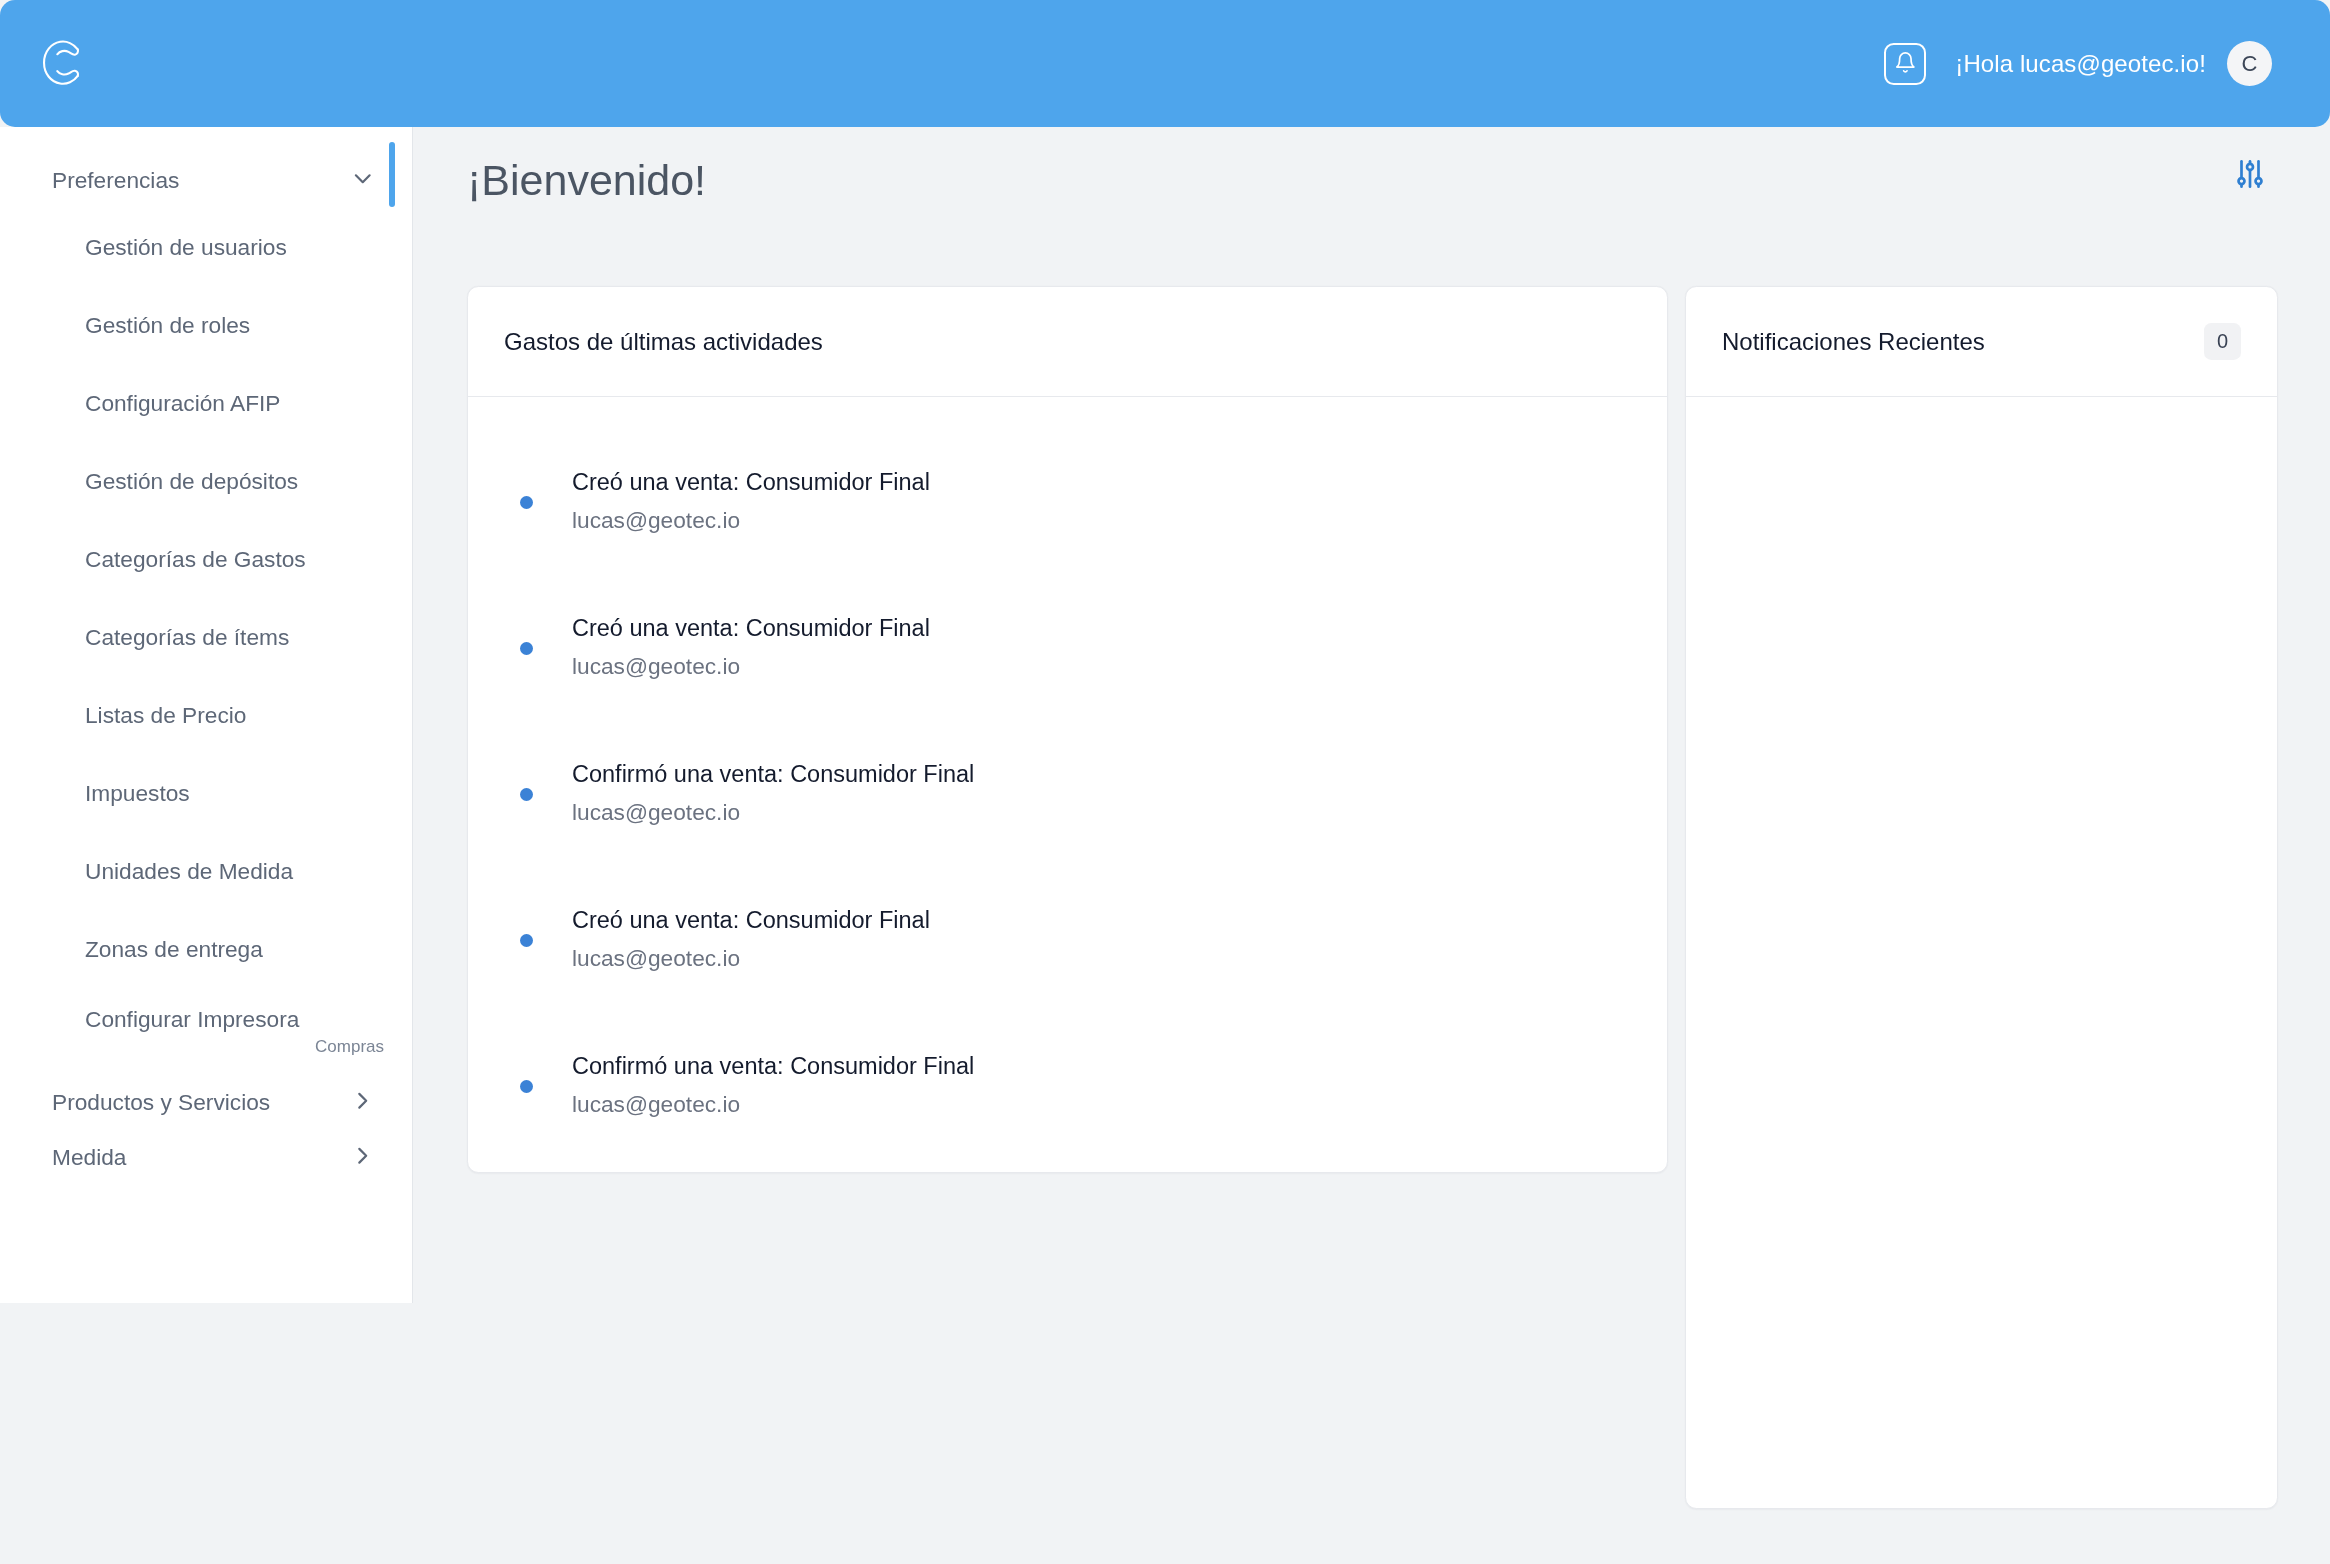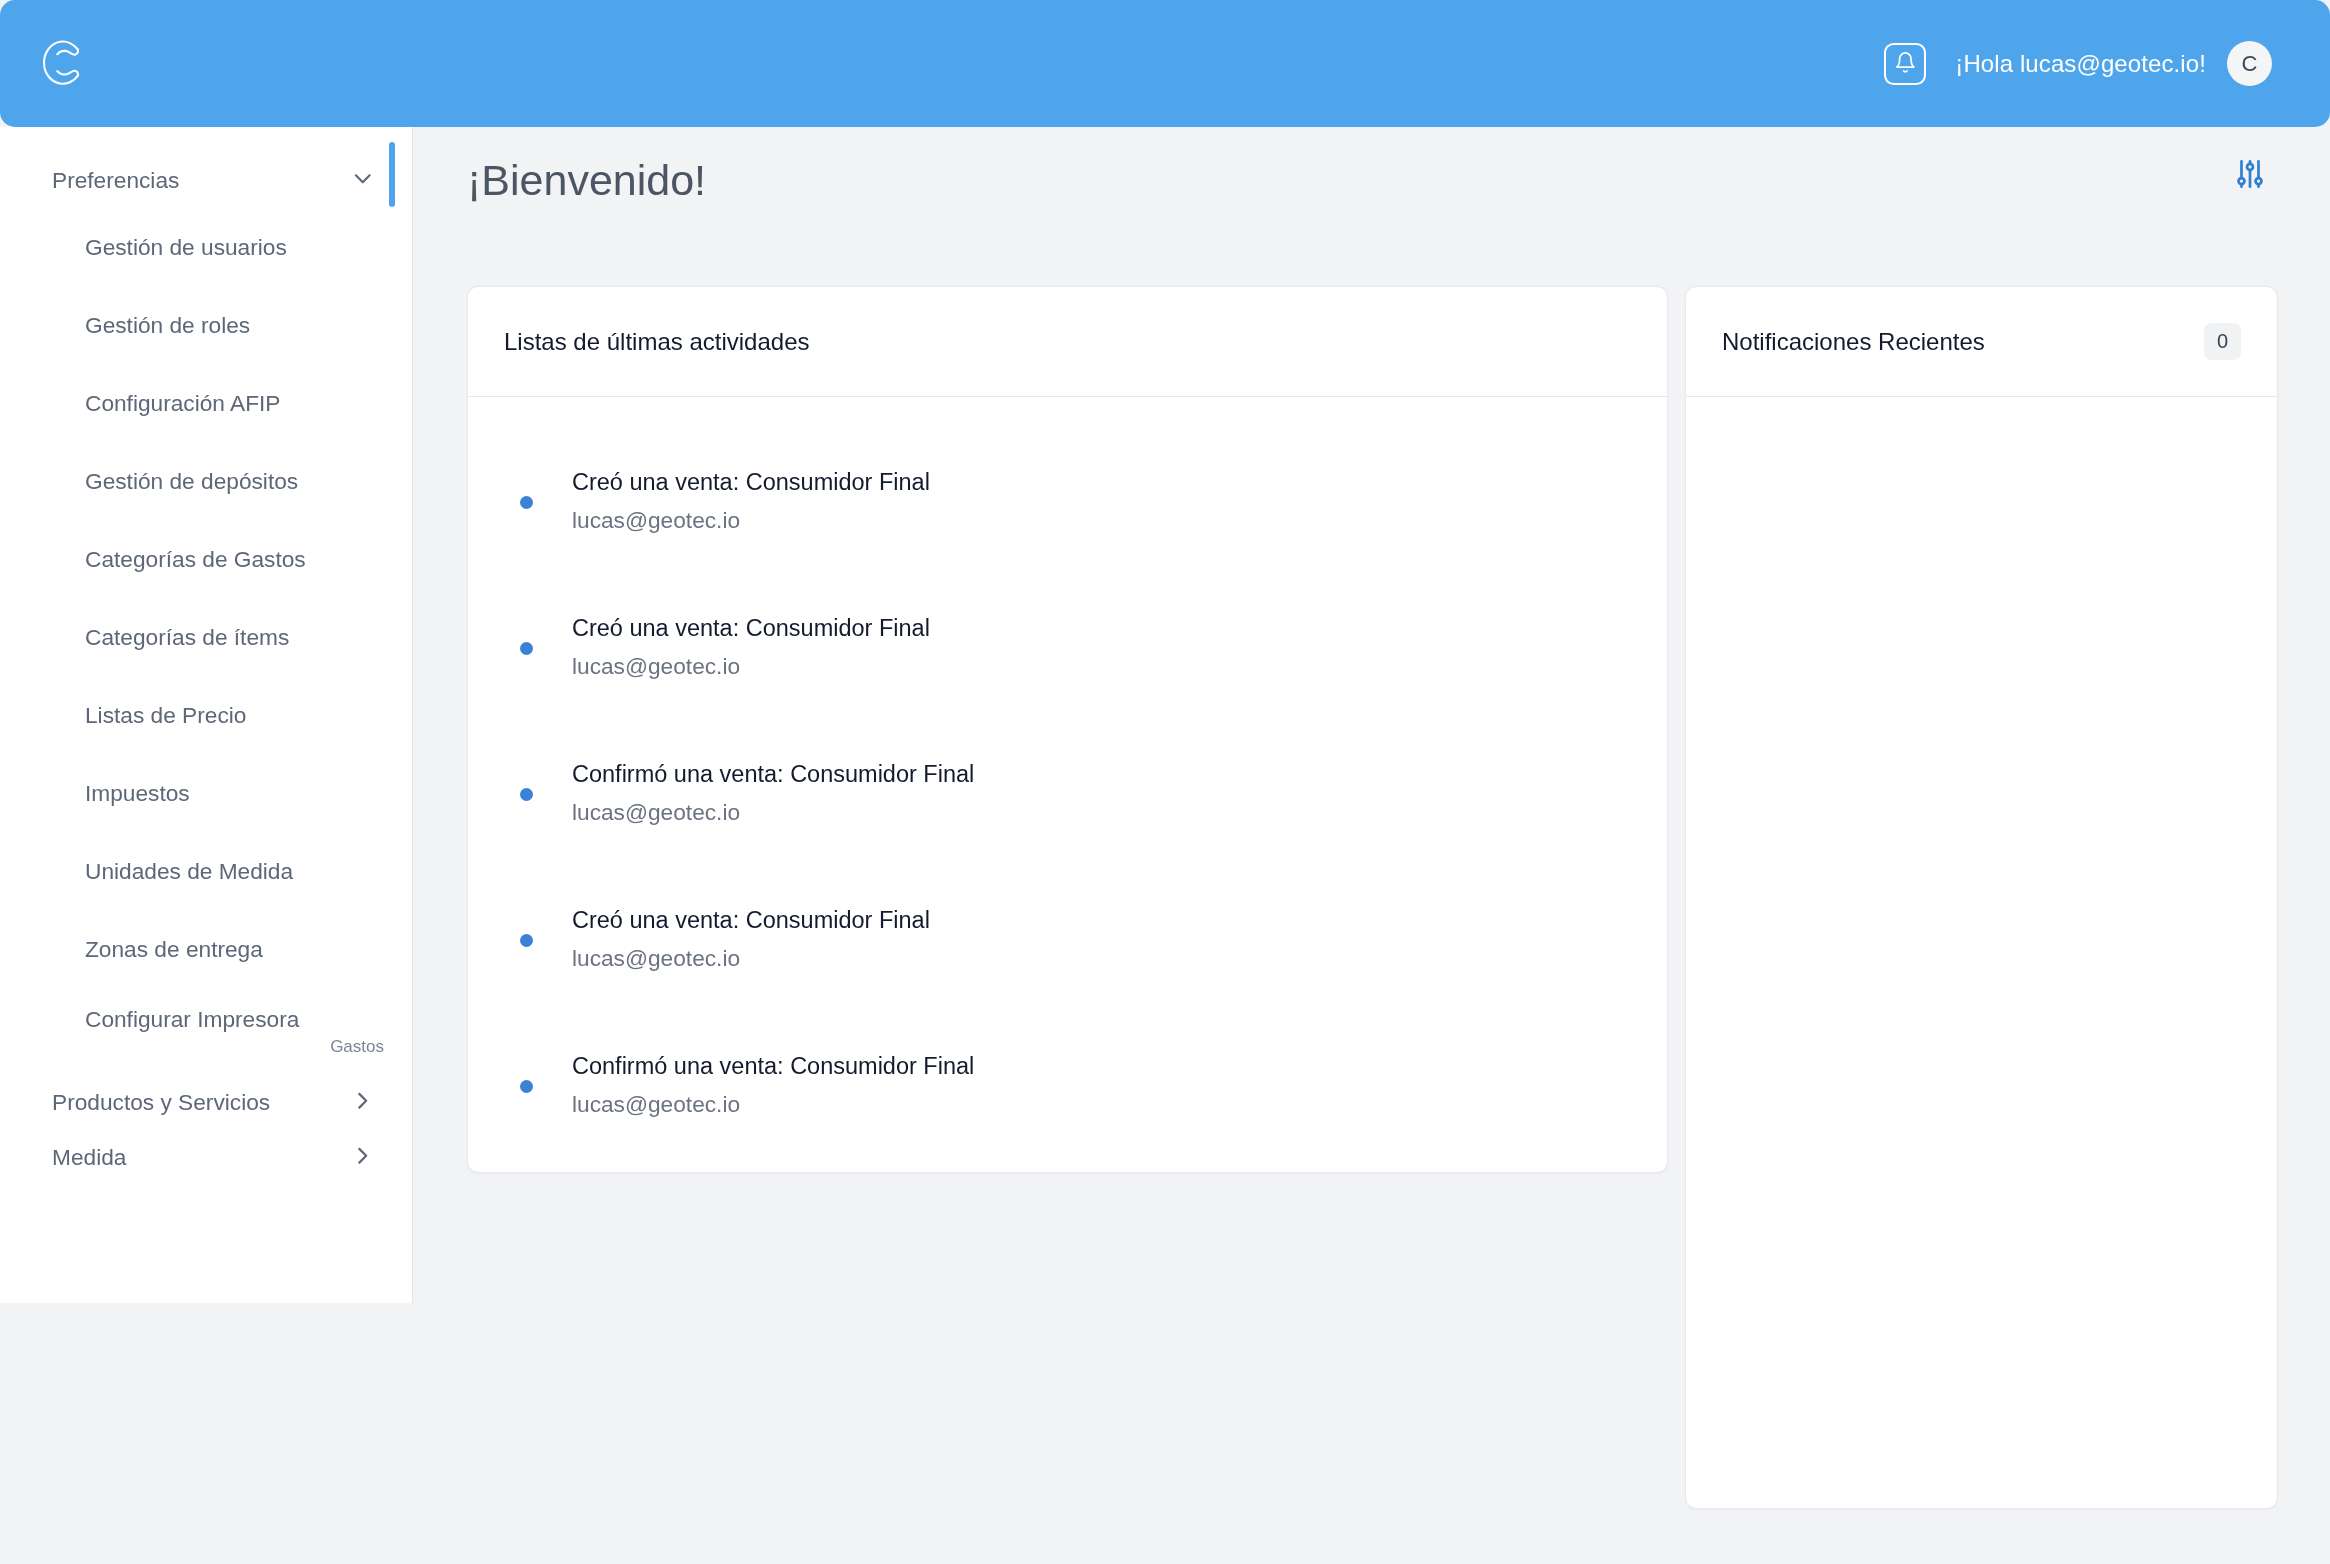--- a/index.html
+++ b/index.html
@@ -330,21 +330,21 @@
     </div>
     <div class="nav-sub">
       <span>Unidades de Medida</span>
     </div>
     <div class="nav-sub">
       <span>Zonas de entrega</span>
     </div>
 
     <div class="nav-sub with-sublabel">
       <span>Configurar Impresora</span>
-      <span class="nav-sublabel">Gastos</span>
+      <span class="nav-sublabel">Compras</span>
     </div>
 
     <div class="nav-group">
       <span class="label">Productos y Servicios</span>
       <span class="chevron">
         <svg viewBox="0 0 24 24" width="27.5" height="27.5" fill="none" stroke="currentColor" stroke-width="1.9" stroke-linecap="round" stroke-linejoin="round">
           <polyline points="9 6 15 12 9 18"></polyline>
         </svg>
       </span>
     </div>
@@ -377,21 +377,21 @@
         <line x1="12" y1="10" x2="12" y2="21"></line>
         <line x1="18" y1="3" x2="18" y2="14"></line>
         <circle cx="18" cy="17" r="2.1"></circle>
         <line x1="18" y1="20" x2="18" y2="21"></line>
       </svg>
     </span>
   </div>
 
   <section class="card" id="activities-card">
     <div class="card-header">
-      <span class="card-title">Listas de últimas actividades</span>
+      <span class="card-title">Gastos de últimas actividades</span>
     </div>
     <div class="activity-list">
 
       <div class="activity-item">
         <span class="activity-dot"></span>
         <span class="activity-text">
           <span class="activity-title">Creó una venta: Consumidor Final</span>
           <span class="activity-user">lucas@geotec.io</span>
         </span>
       </div>

